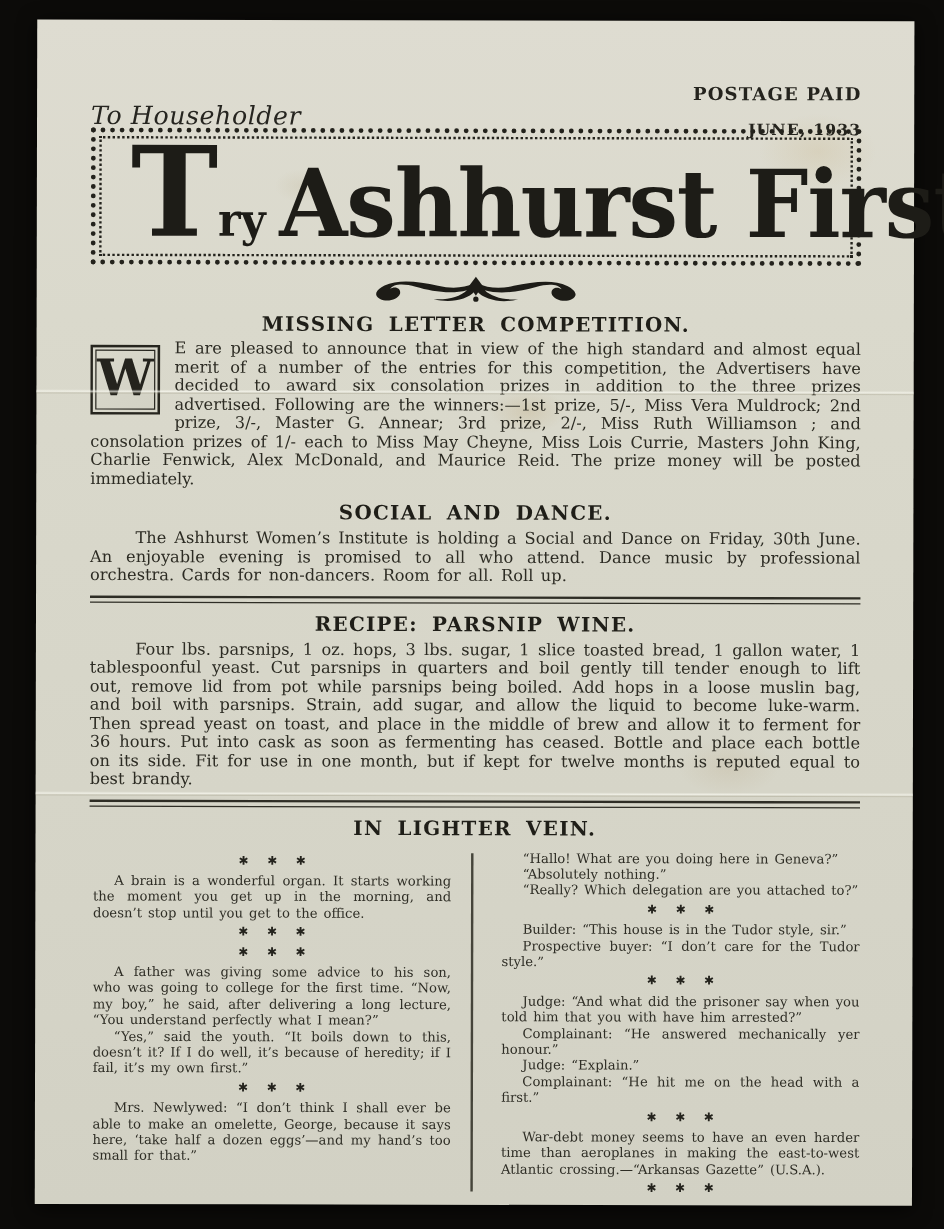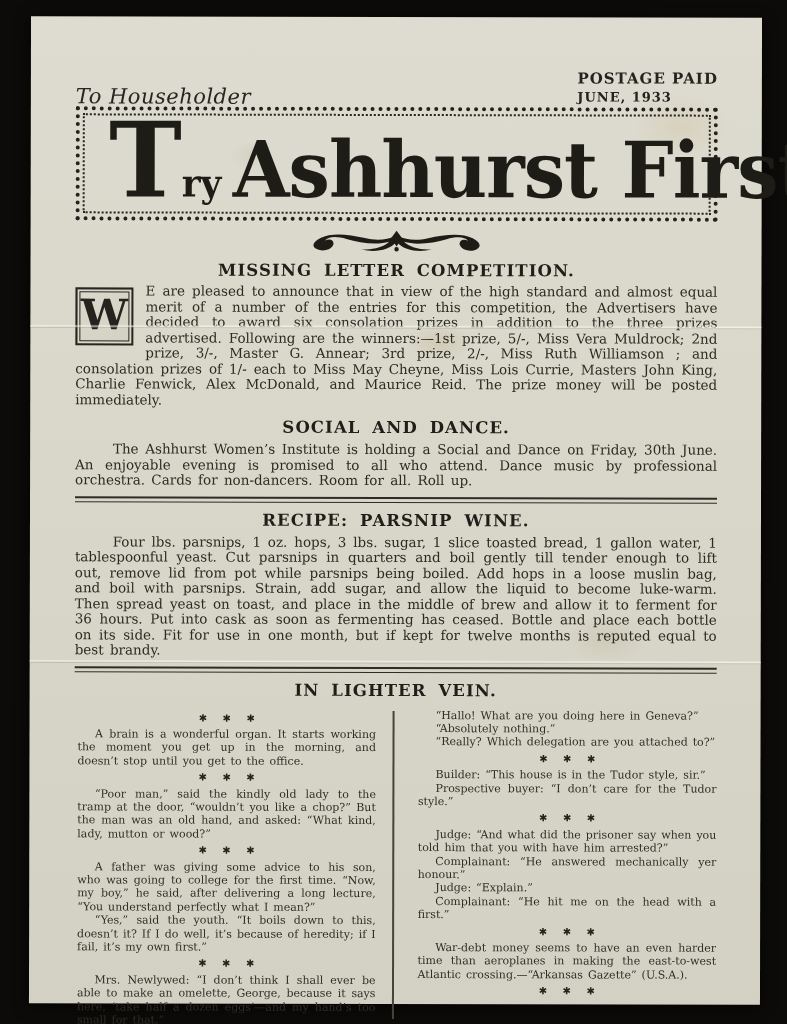--- a/index.html
+++ b/index.html
@@ -26,23 +26,23 @@
     background:linear-gradient(180deg, rgba(252,252,244,0) 0%, rgba(252,252,244,.65) 45%, rgba(138,133,108,.28) 80%, rgba(138,133,108,0) 100%);
     pointer-events:none;
   }
   .crease.c1 { top:308px; }
   .crease.c2 { top:643px; }
 
   .content { padding:52px 44px 0 45px; position:relative; }
 
   .header-row { display:flex; justify-content:space-between; align-items:flex-start; height:38px; }
   .recipient { font-style:italic; font-size:21px; letter-spacing:.5px; color:#262520;margin-top:16px; }
-  .postage-block { text-align:left; font-weight:bold; color:#24231d; }
+  .postage-block { text-align:right; font-weight:bold; color:#24231d; }
   .postage { font-size:15px; letter-spacing:1px; }
-  .issue-date { font-size:13px; margin-top:2px; letter-spacing:1px; }
+  .issue-date { font-size:13px; margin-top:14px; letter-spacing:1px; }
 
   .masthead { border:4px dotted #23221c; padding:3px; }
   .masthead-inner { border:2px dotted #23221c; padding:2px 6px; }
   .title {
     text-align:center; white-space:nowrap; font-weight:bold; color:#1d1c17;
     line-height:86px; height:92px; transform:scaleX(.94); transform-origin:center;
   }
   .title .t1 { font-size:104px; }
   .title .t2 { font-size:38px; letter-spacing:0; }
   .title .t3 { font-size:78px; letter-spacing:-1px; margin-left:12px; }
@@ -131,21 +131,20 @@
     <p class="body-para indent">Four lbs. parsnips, 1 oz. hops, 3 lbs. sugar, 1 slice toasted bread, 1 gallon water, 1 tablespoonful yeast.  Cut parsnips in quarters and boil gently till tender enough to lift out, remove lid from pot while parsnips being boiled.  Add hops in a loose muslin bag, and boil with parsnips.  Strain, add sugar, and allow the liquid to become luke-warm.  Then spread yeast on toast, and place in the middle of brew and allow it to ferment for 36 hours.  Put into cask as soon as fermenting has ceased.  Bottle and place each bottle on its side.  Fit for use in one month, but if kept for twelve months is reputed equal to best brandy.</p>
 
     <div class="rule-double"></div>
 
     <div class="section-heading mt8">IN LIGHTER VEIN.</div>
     <div class="lv-columns">
       <div class="lv-col left">
           <div class="stars">✱ ✱ ✱</div>
           <p class="joke-para">A brain is a wonderful organ.  It starts working the moment you get up in the morning, and doesn’t stop until you get to the office.</p>
           <div class="stars">✱ ✱ ✱</div>
-          <p class="joke-para">“Poor man,” said the kindly old lady to the tramp at the door, “wouldn’t you like a chop?”  But the man was an old hand, and asked: “What kind, lady, mutton or wood?”</p>
           <div class="stars">✱ ✱ ✱</div>
           <p class="joke-para">A father was giving some advice to his son, who was going to college for the first time.  “Now, my boy,” he said, after delivering a long lecture, “You understand perfectly what I mean?”</p>
           <p class="joke-para">“Yes,” said the youth.  “It boils down to this, doesn’t it?  If I do well, it’s because of heredity; if I fail, it’s my own first.”</p>
           <div class="stars">✱ ✱ ✱</div>
           <p class="joke-para">Mrs. Newlywed: “I don’t think I shall ever be able to make an omelette, George, because it says here, ‘take half a dozen eggs’—and my hand’s too small for that.”</p>
         </div>
       <div class="col-divider"></div>
       <div class="lv-col right">
           <p class="joke-para">“Hallo!  What are you doing here in Geneva?”</p>
           <p class="joke-para">“Absolutely nothing.”</p>

